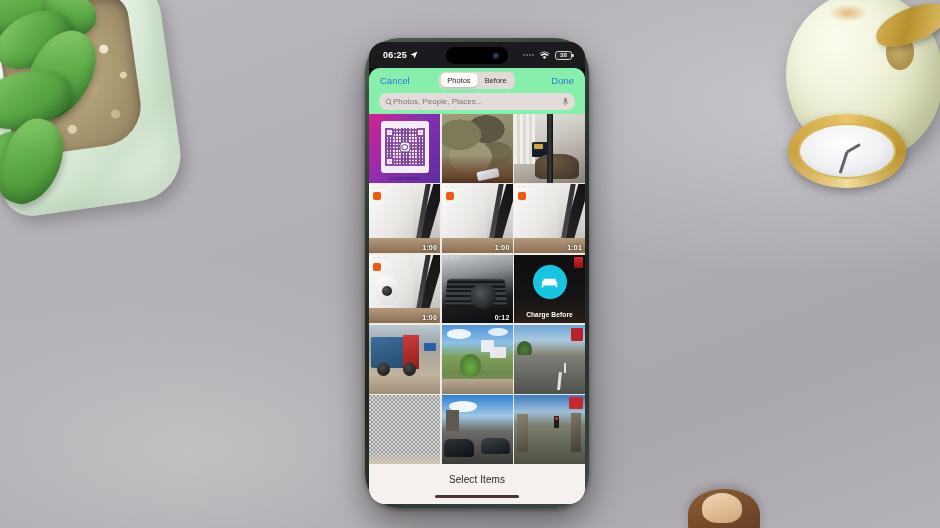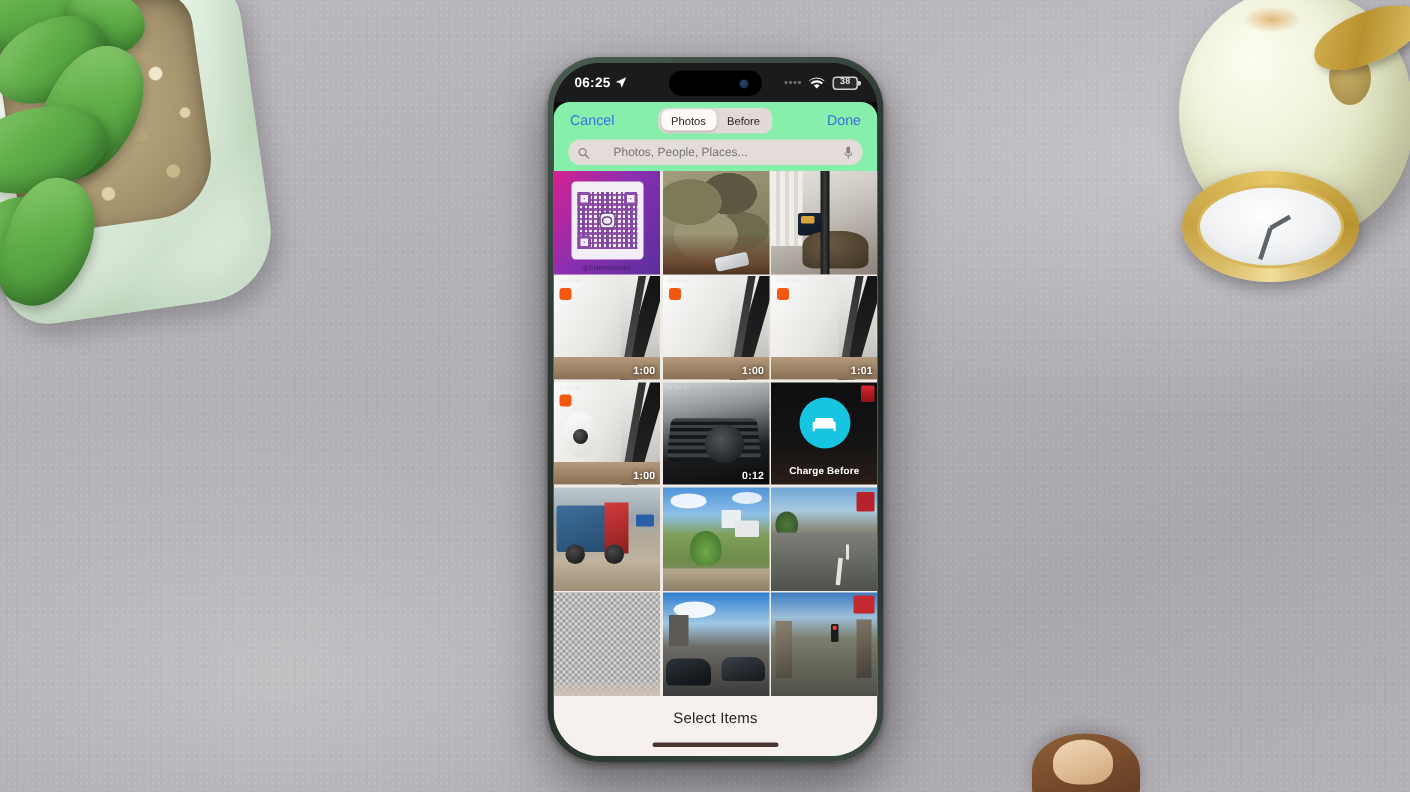--- a/index.html
+++ b/index.html
@@ -134,21 +134,21 @@
   
   #phone{
     position:absolute; left:365px; top:38px; width:224px; height:470px;
     background:linear-gradient(150deg,#4a5c52 0%, #2d3a33 30%, #1c2420 60%, #3d4c44 100%);
     border-radius:34px;
     box-shadow:0 14px 34px rgba(0,0,0,.45), 0 2px 5px rgba(0,0,0,.4);
     padding:4px;
   }
   #screen{
     position:relative; width:100%; height:100%;
-    background:#0a0a0a; border-radius:31px; overflow:hidden;
+    background:#0a0a0a; border-radius:16px; overflow:hidden;
   }
 
   
   #status-bar{
     position:relative; height:26px; background:#1b1b1d; color:#fff;
     display:flex; align-items:center; justify-content:space-between;
     padding:0 13px 0 14px; font-size:9px; font-weight:bold;
     letter-spacing:.2px;
   }
   .sb-left{display:flex; align-items:center; gap:3px;}
@@ -191,21 +191,21 @@
   }
   .seg{
     font-size:7.5px; padding:2.5px 7px; border-radius:5px;
     color:#2c2722; background:transparent; border:none; font-family:inherit;
     cursor:pointer; white-space:nowrap;
   }
   .seg.active{background:#fdfaf8; box-shadow:0 1px 2px rgba(0,0,0,.18);}
 
   #search-bar{
     margin:1px 10px 4px; height:17px; background:#e4dcd8;
-    border-radius:8px; display:flex; align-items:center; gap:16px;
+    border-radius:8px; display:flex; align-items:center; gap:0;
     padding:0 6px; flex:0 0 auto;
   }
   .mag{width:8px;height:8px;display:block;flex:0 0 auto;}
   #search-input{
     flex:1; border:none; background:transparent; outline:none;
     font-family:inherit; font-size:8px; color:#8d837e;
   }
   .mic{width:7px;height:10px;display:block;flex:0 0 auto;}
 
   

